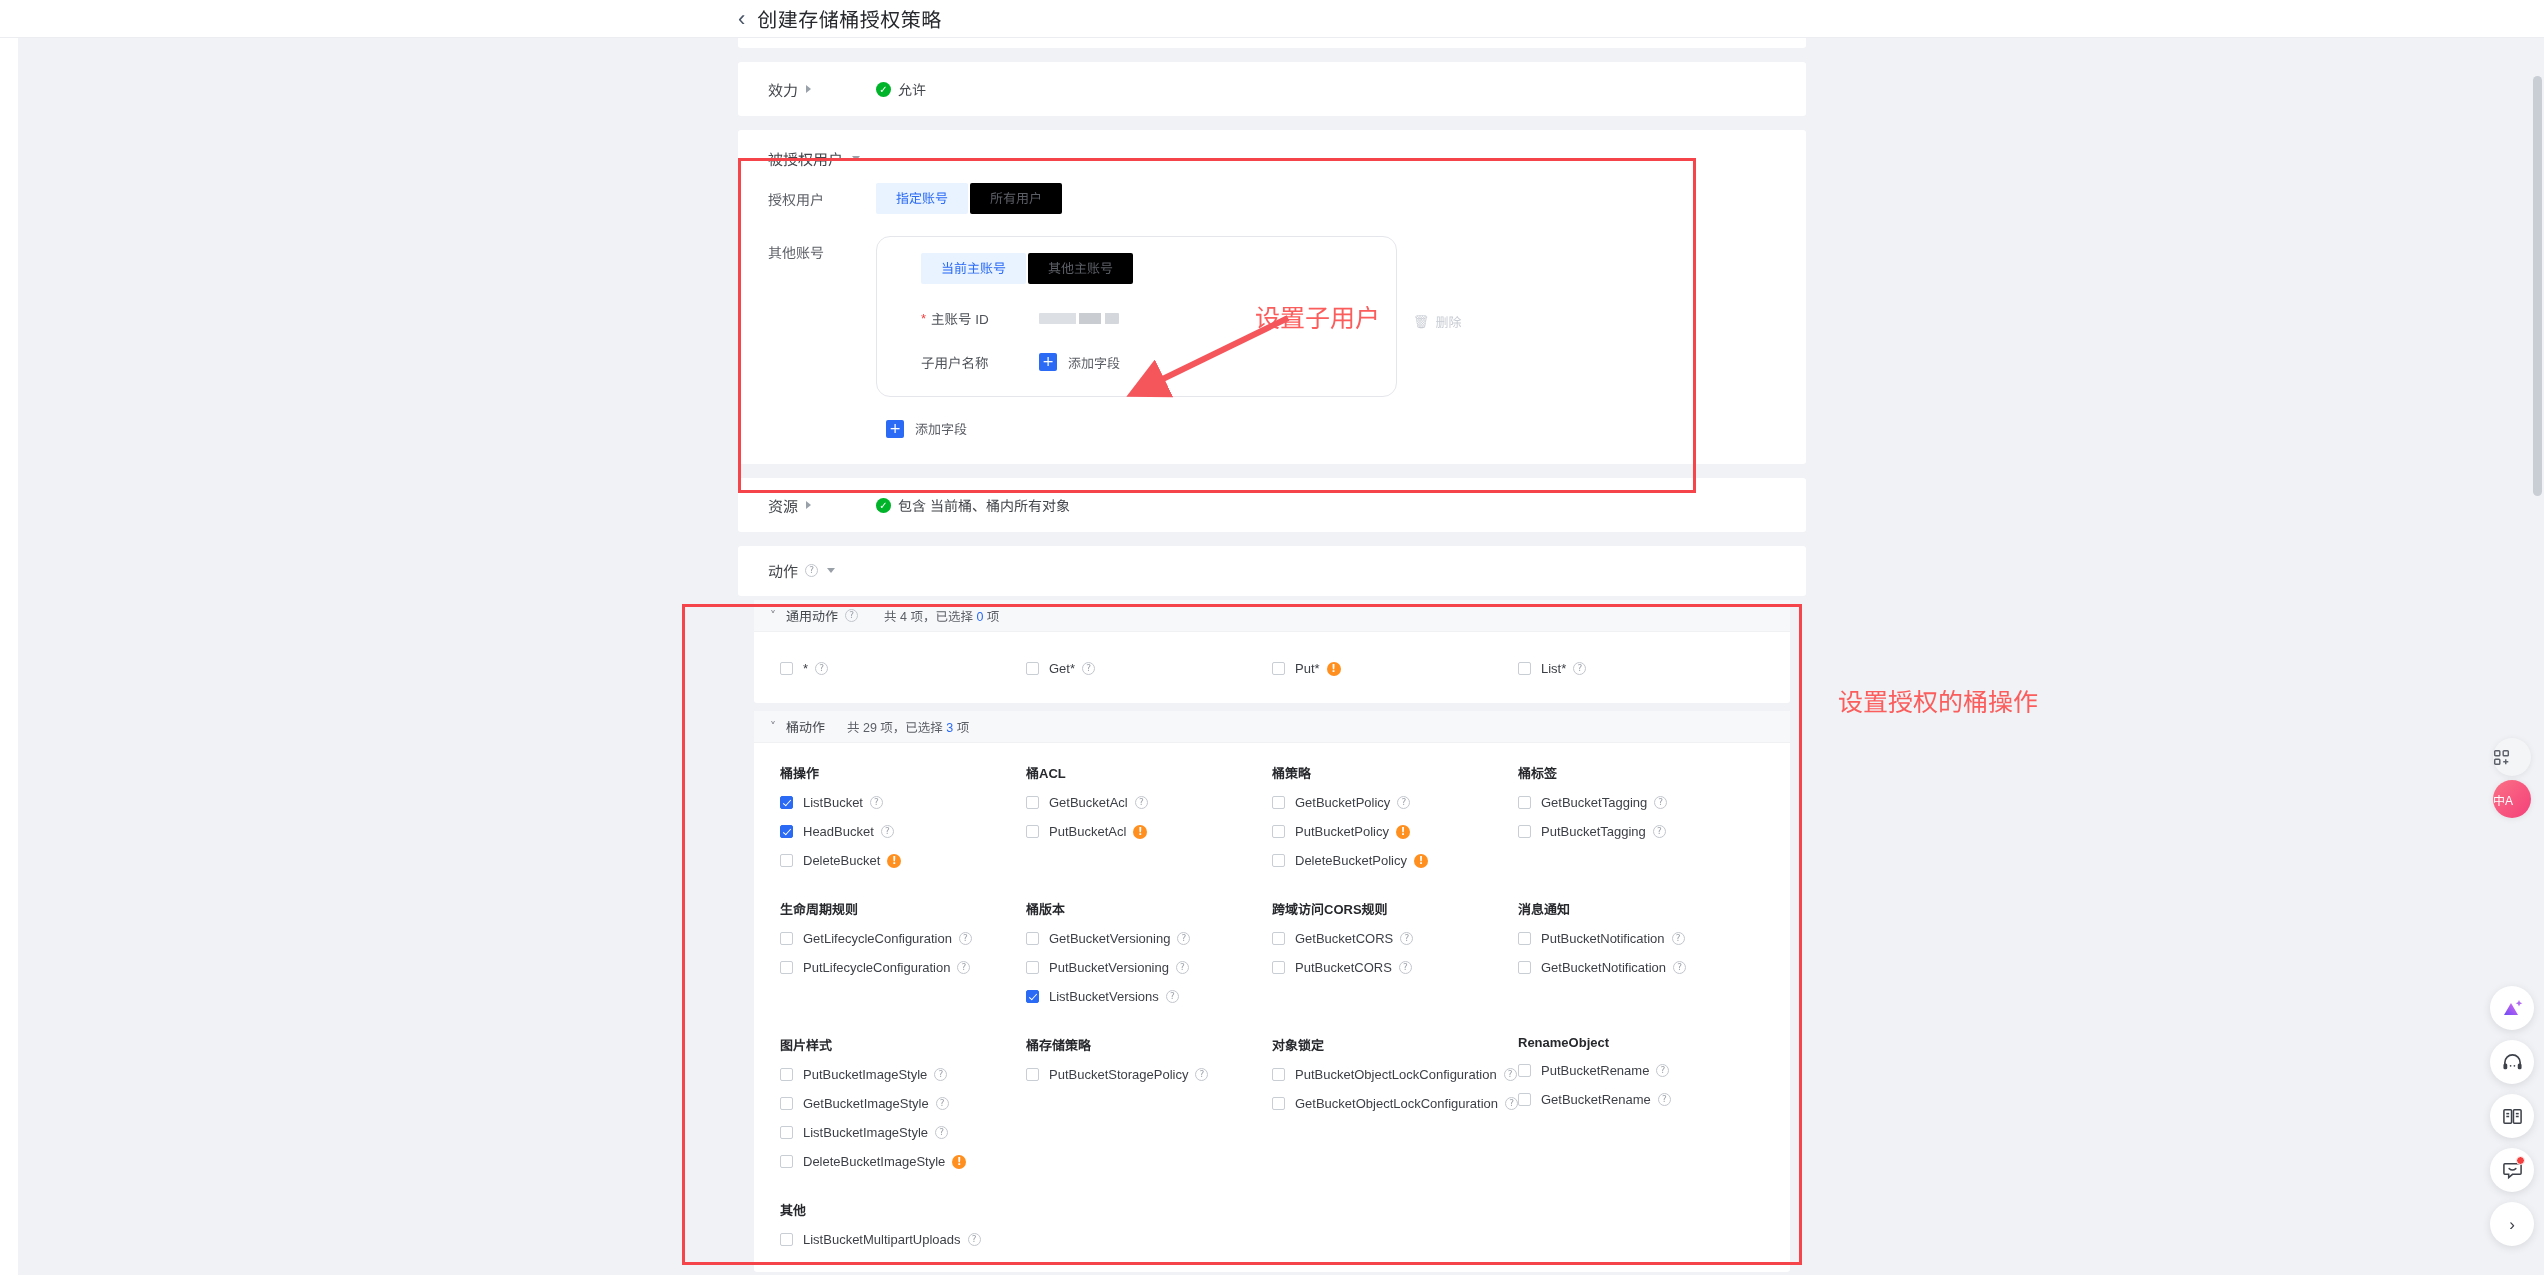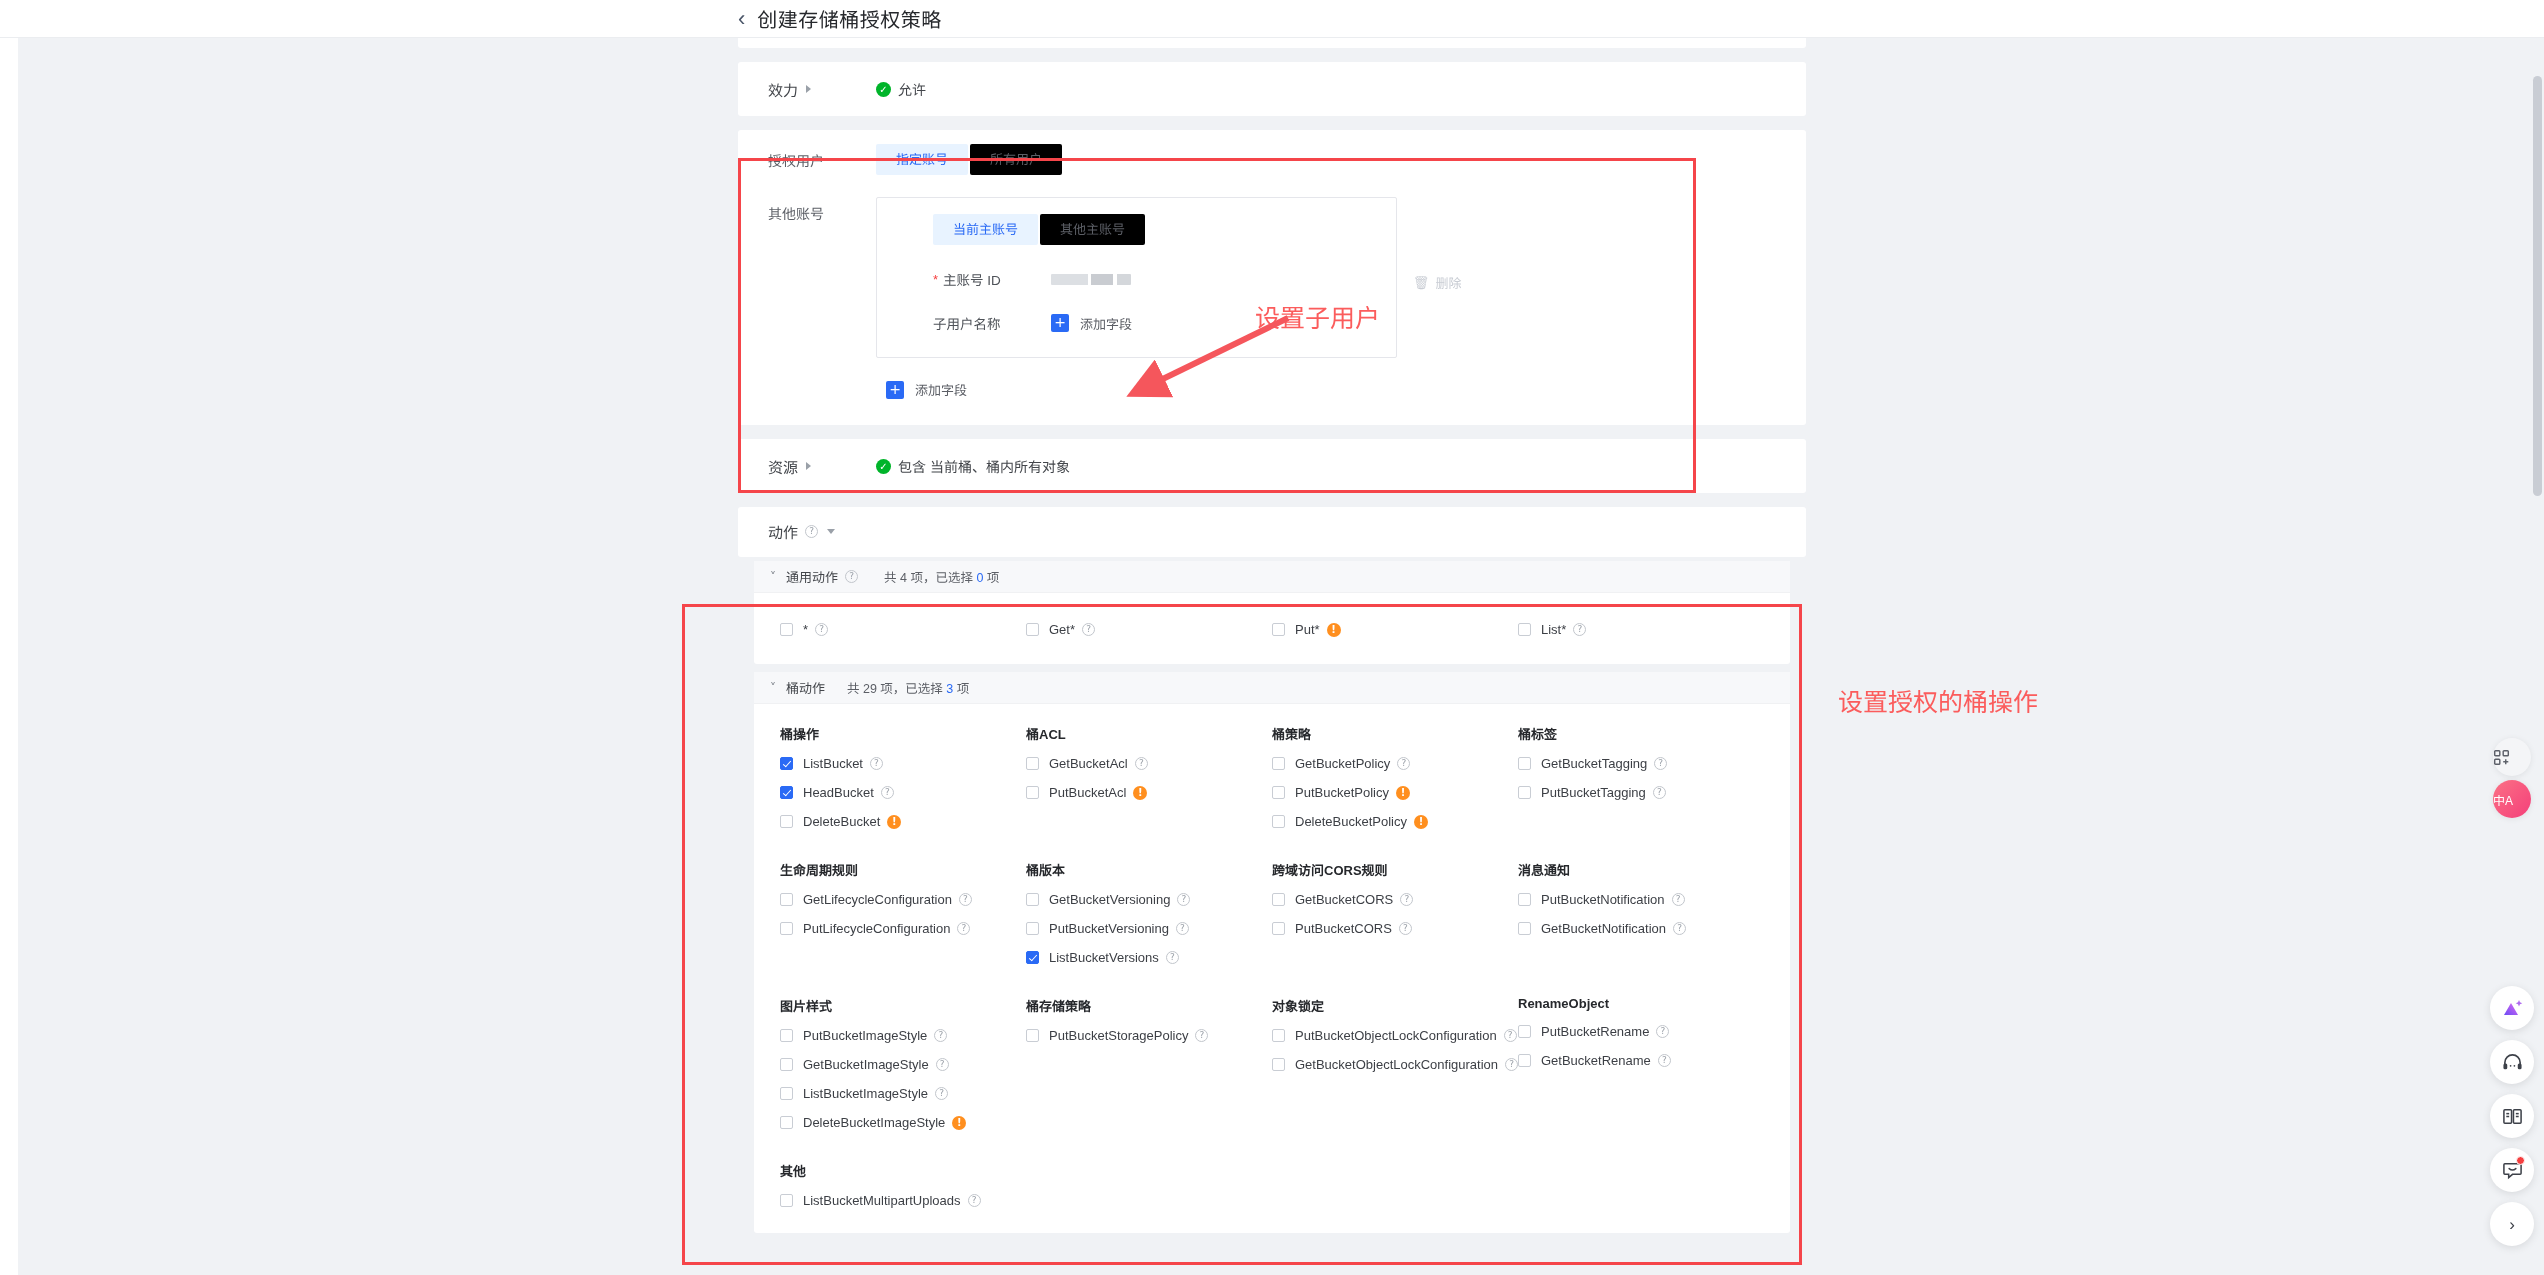--- a/index.html
+++ b/index.html
@@ -100,22 +100,22 @@
   .pill-group { display: flex; }
   .pill {
     font-size: 13px; padding: 0 20px; height: 31px; line-height: 31px;
     background: #000000; color: #5c5f66; cursor: pointer;
     border-radius: 2px; margin-right: 2px;
   }
   .pill.active { background: #e8f3ff; color: #2a6af5; }
 
   
   .acct-panel {
-    border: 1px solid #e5e6eb; border-radius: 2px;
-    width: 521px; padding: 16px 22px 24px 34px;
+    border: 1px solid #e5e6eb; border-radius: 14px;
+    width: 521px; padding: 16px 22px 24px 22px;
     background: #fff;
   }
   .acct-field { display: flex; align-items: center; margin-top: 24px; }
   .acct-field-label {
     font-size: 13.5px; color: #4e5258; width: 118px; flex: none;
     display: flex; align-items: center;
   }
   .req-star { color: #f53f3f; margin-right: 5px; font-size: 13px; line-height: 1; }
   .masked {
     display: inline-block; width: 80px; height: 11px;
@@ -257,20 +257,24 @@
         <div class="value-text">
           <span class="ok-dot">✓</span>
           <span>允许</span>
         </div>
       </div>
     </div>
 
     <div class="gap-14"></div>
 
     <div class="card">
+      <div class="block-title">
+        <span>被授权用户</span>
+        <span class="caret-down"></span>
+      </div>
 
       <div class="field-row">
         <div class="field-label">授权用户</div>
         <div class="pill-group">
           <div class="pill active">指定账号</div>
           <div class="pill">所有用户</div>
         </div>
       </div>
 
       <div class="field-row" style="padding-top:22px;">

